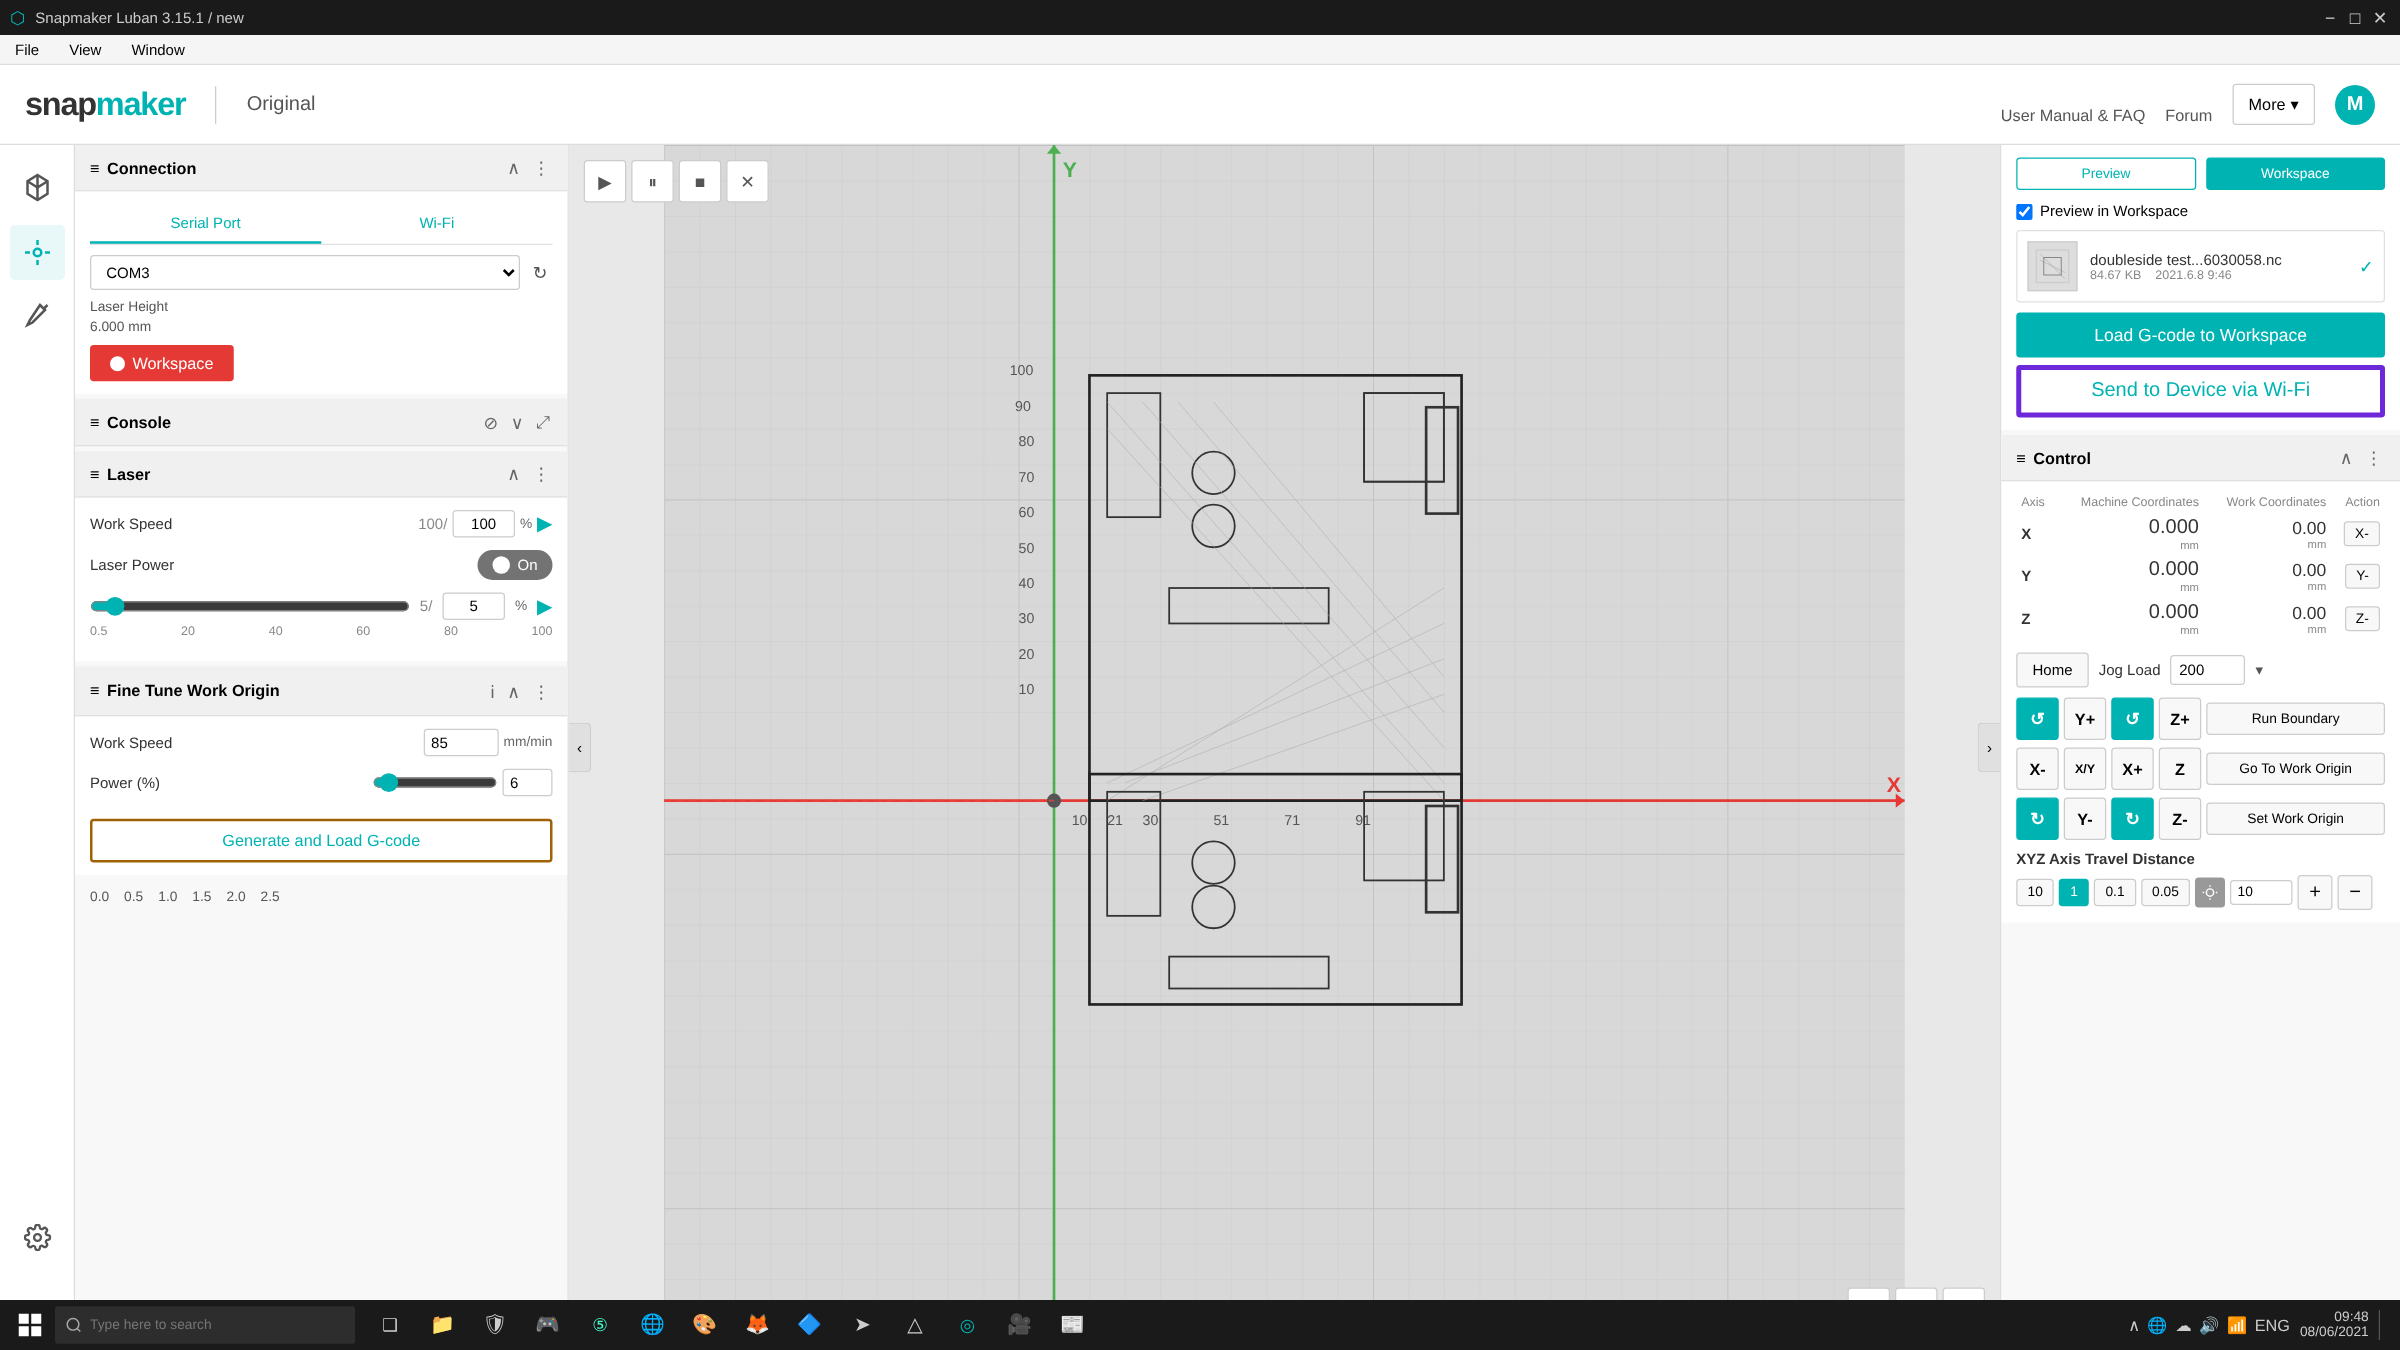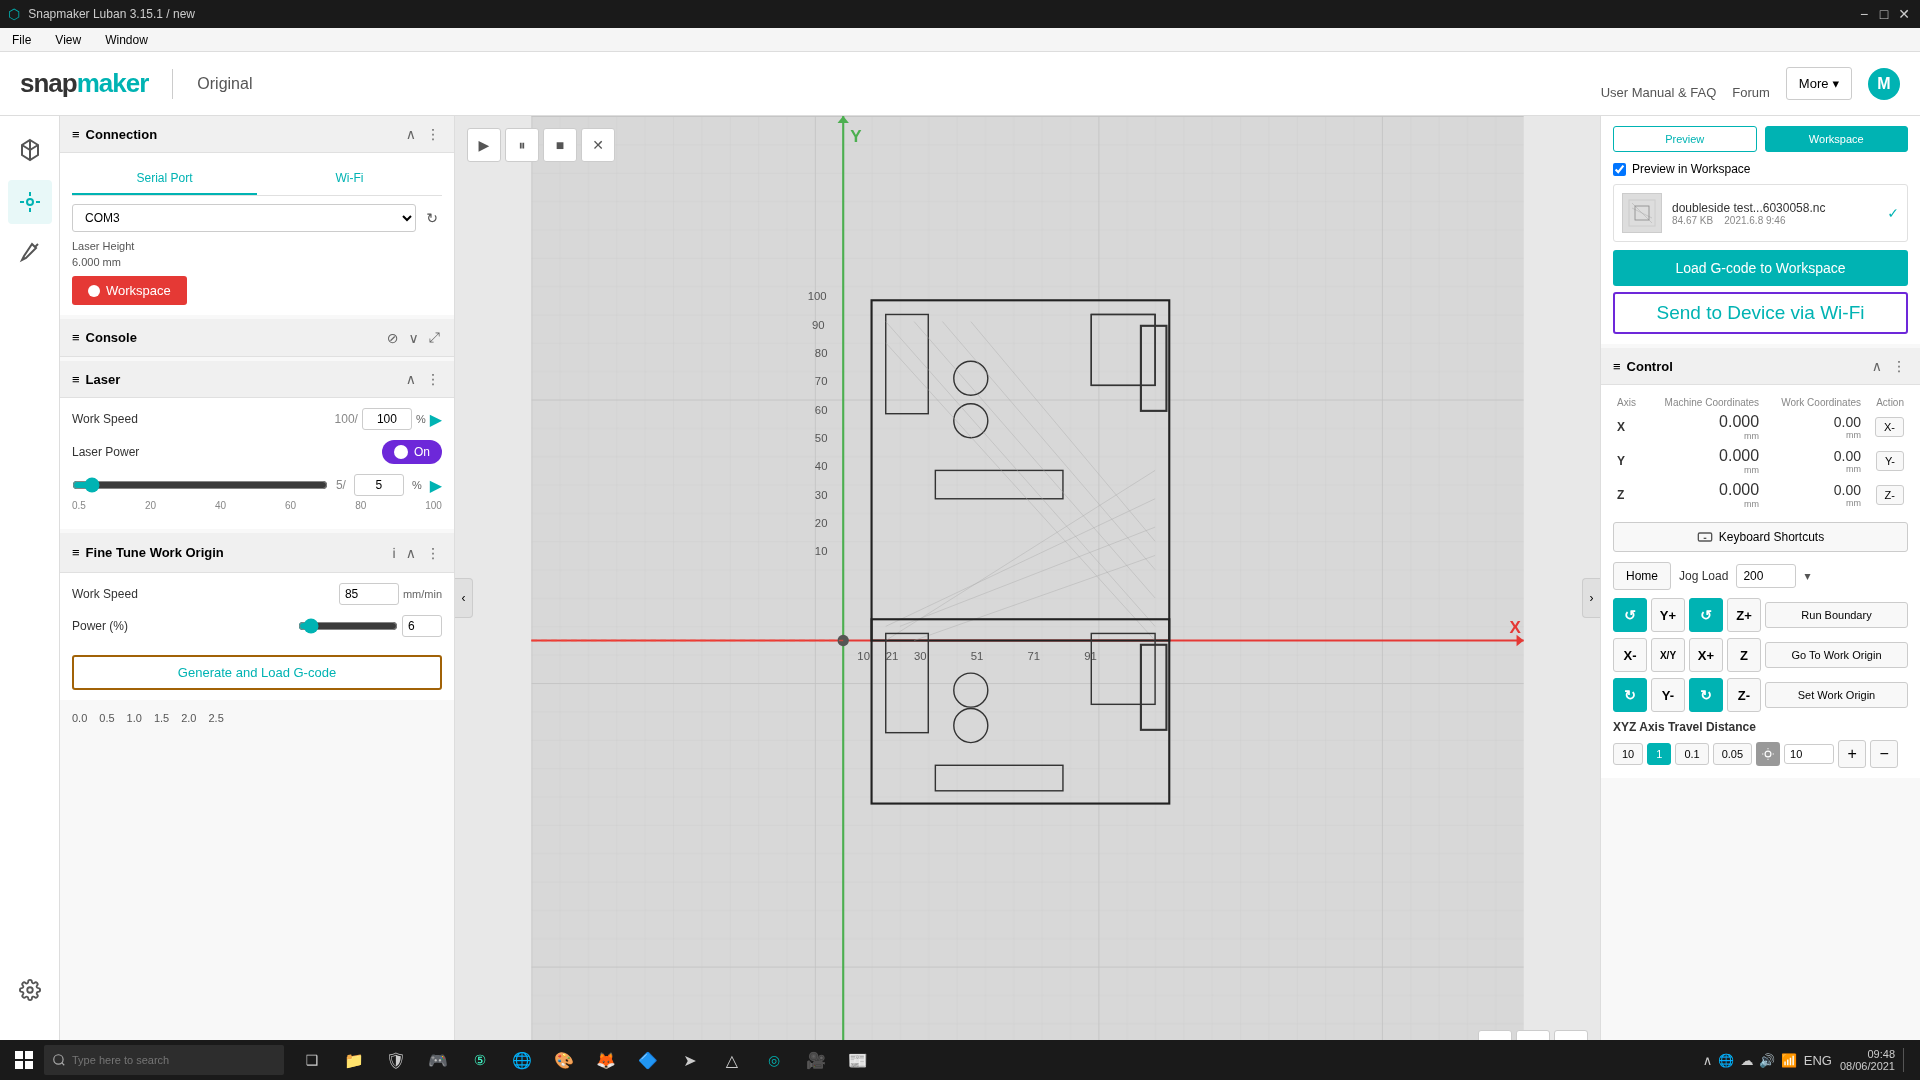--- a/index.html
+++ b/index.html
@@ -144,21 +144,21 @@
       width: 50px; padding: 3px 5px; border: 1px solid #ccc; border-radius: 3px;
       font-size: 12px; text-align: center;
     }
     .unit-label { font-size: 11px; color: #666; }
     .arrow-btn { cursor: pointer; color: #00b3b3; font-size: 16px; }
     .toggle-btn {
       display: flex; align-items: center; gap: 6px;
       padding: 5px 12px; border-radius: 20px; cursor: pointer; font-size: 12px; font-weight: 500;
       border: none;
     }
-    .toggle-btn.on { background: #6d28d9; color: #fff; }
+    .toggle-btn.on { background: #737373; color: #fff; }
     .toggle-circle { width: 14px; height: 14px; background: #fff; border-radius: 50%; }
     .slider-row { display: flex; align-items: center; gap: 8px; margin-bottom: 4px; }
     .slider { flex: 1; accent-color: #00b3b3; }
     .slider-labels { display: flex; justify-content: space-between; font-size: 10px; color: #888; margin-bottom: 8px; }
 
     
     .fine-tune-section { background: #fff; margin-bottom: 4px; }
     .mm-input {
       width: 60px; padding: 3px 5px; border: 1px solid #ccc; border-radius: 3px; font-size: 12px;
     }
@@ -230,22 +230,22 @@
     .file-info { flex: 1; }
     .file-name { font-size: 12px; font-weight: 500; color: #333; }
     .file-meta { font-size: 10px; color: #888; }
     .file-check { color: #00b3b3; font-size: 14px; }
     .load-gcode-btn {
       width: 100%; padding: 10px; background: #00b3b3; color: #fff;
       border: none; border-radius: 3px; cursor: pointer; font-size: 14px; font-weight: 500;
       margin-bottom: 6px;
     }
     .send-wifi-btn {
-      width: 100%; padding: 8px; background: none; border: 2px solid #6d28d9;
-      color: #00b3b3; border-radius: 3px; cursor: pointer; font-size: 19px;
+      width: 100%; padding: 8px; background: none; border: 4px solid #6d28d9;
+      color: #00b3b3; border-radius: 3px; cursor: pointer; font-size: 16px;
     }
 
     
     .control-section { background: #fff; padding: 10px 12px; }
     .axis-table { width: 100%; border-collapse: collapse; margin-bottom: 10px; font-size: 12px; }
     .axis-table th { font-size: 10px; color: #888; font-weight: 400; padding: 2px 4px; text-align: right; }
     .axis-table td { padding: 3px 4px; text-align: right; }
     .axis-label { text-align: left !important; font-weight: 600; color: #333; }
     .coord-big { font-size: 16px; font-weight: 300; color: #333; }
     .coord-unit { font-size: 9px; color: #888; }
@@ -790,33 +790,20 @@
               <div class="coord-sm">0.00</div>
               <div class="coord-unit">mm</div>
             </td>
             <td>
               <button class="axis-btn">Z-</button>
             </td>
           </tr>
         </tbody>
       </table>
 
-      <button class="keyboard-shortcuts-btn">
-        <svg width="16" height="16" viewBox="0 0 24 24" fill="none" stroke="#555" stroke-width="2">
-          <rect x="2" y="6" width="20" height="12" rx="2"></rect>
-          <line x1="6" y1="10" x2="6" y2="10" stroke-width="3"></line>
-          <line x1="10" y1="10" x2="10" y2="10" stroke-width="3"></line>
-          <line x1="14" y1="10" x2="14" y2="10" stroke-width="3"></line>
-          <line x1="18" y1="10" x2="18" y2="10" stroke-width="3"></line>
-          <line x1="6" y1="14" x2="6" y2="14" stroke-width="3"></line>
-          <line x1="18" y1="14" x2="18" y2="14" stroke-width="3"></line>
-          <line x1="10" y1="14" x2="14" y2="14" stroke-width="2"></line>
-        </svg>
-        <span>Keyboard Shortcuts</span>
-      </button>
 
       <div class="jog-row">
         <button class="home-btn">Home</button>
         <span class="jog-speed-label">Jog Load</span>
         <input type="text" class="jog-speed-input" value="200" style="">
         <span class="jog-speed-dropdown">▾</span>
       </div>
 
       <div class="row-btns">
         <div class="dir-btn cyan" style="font-size:14px;">↺</div>

